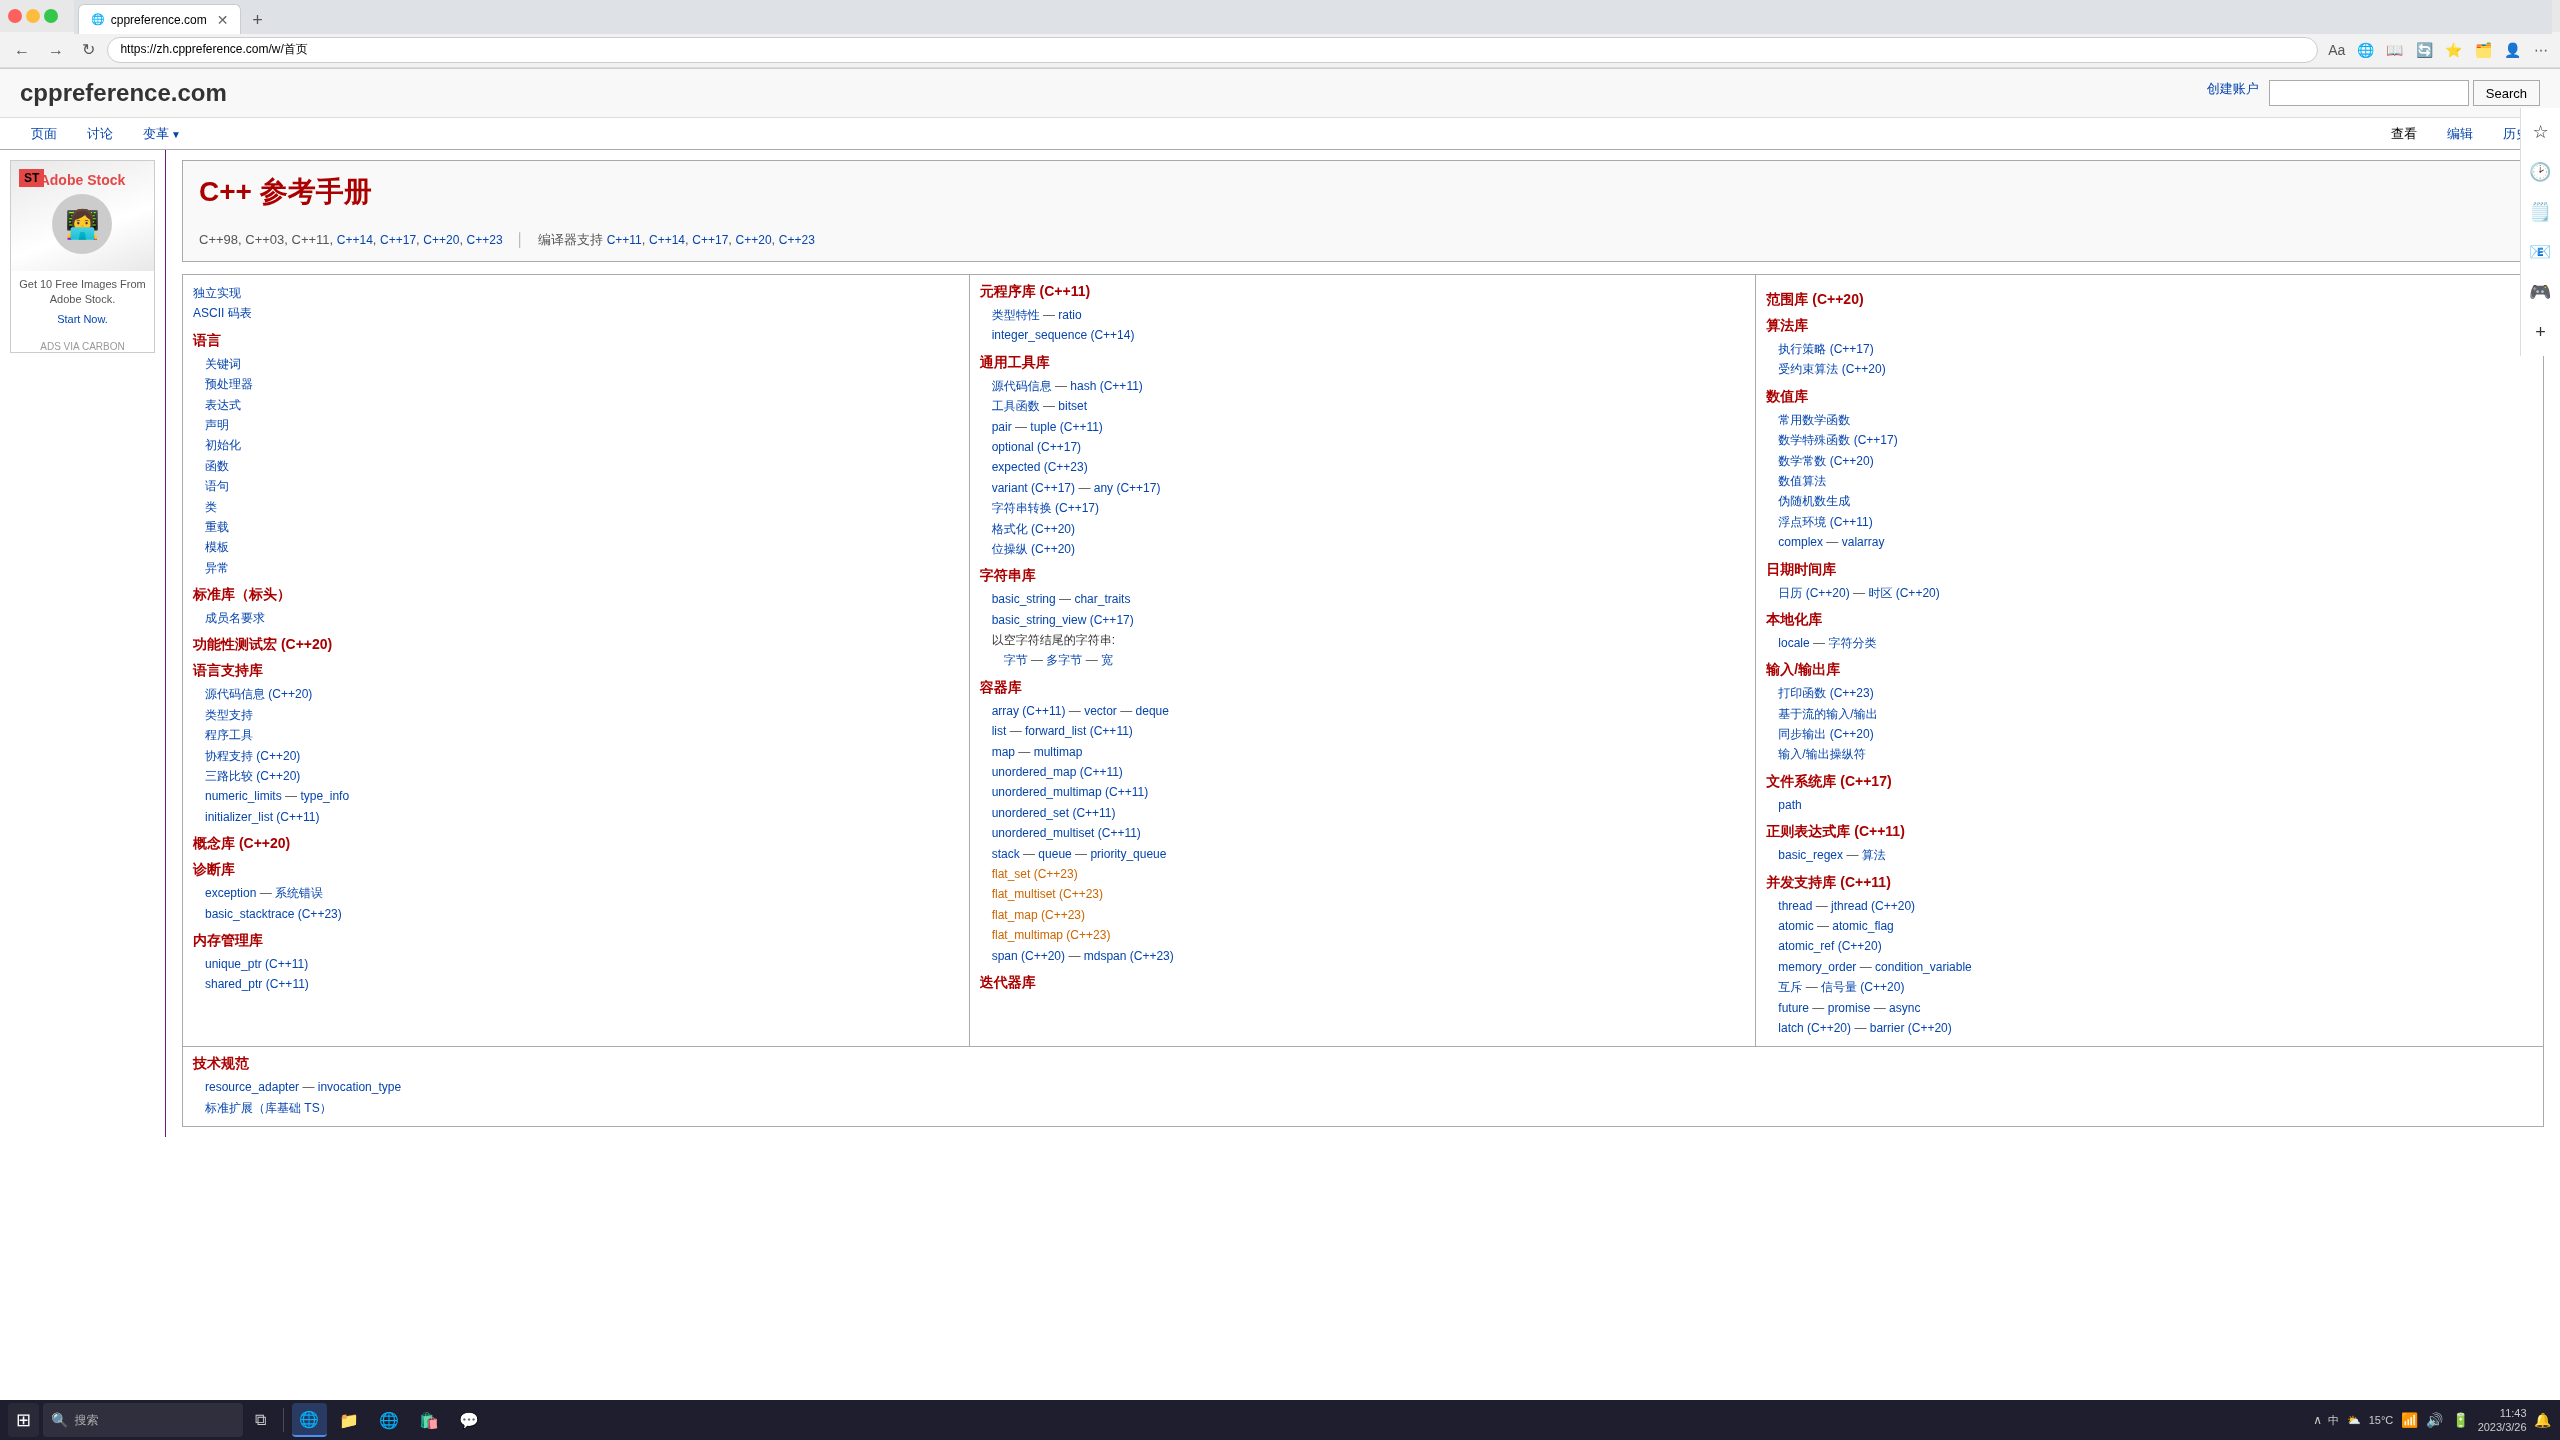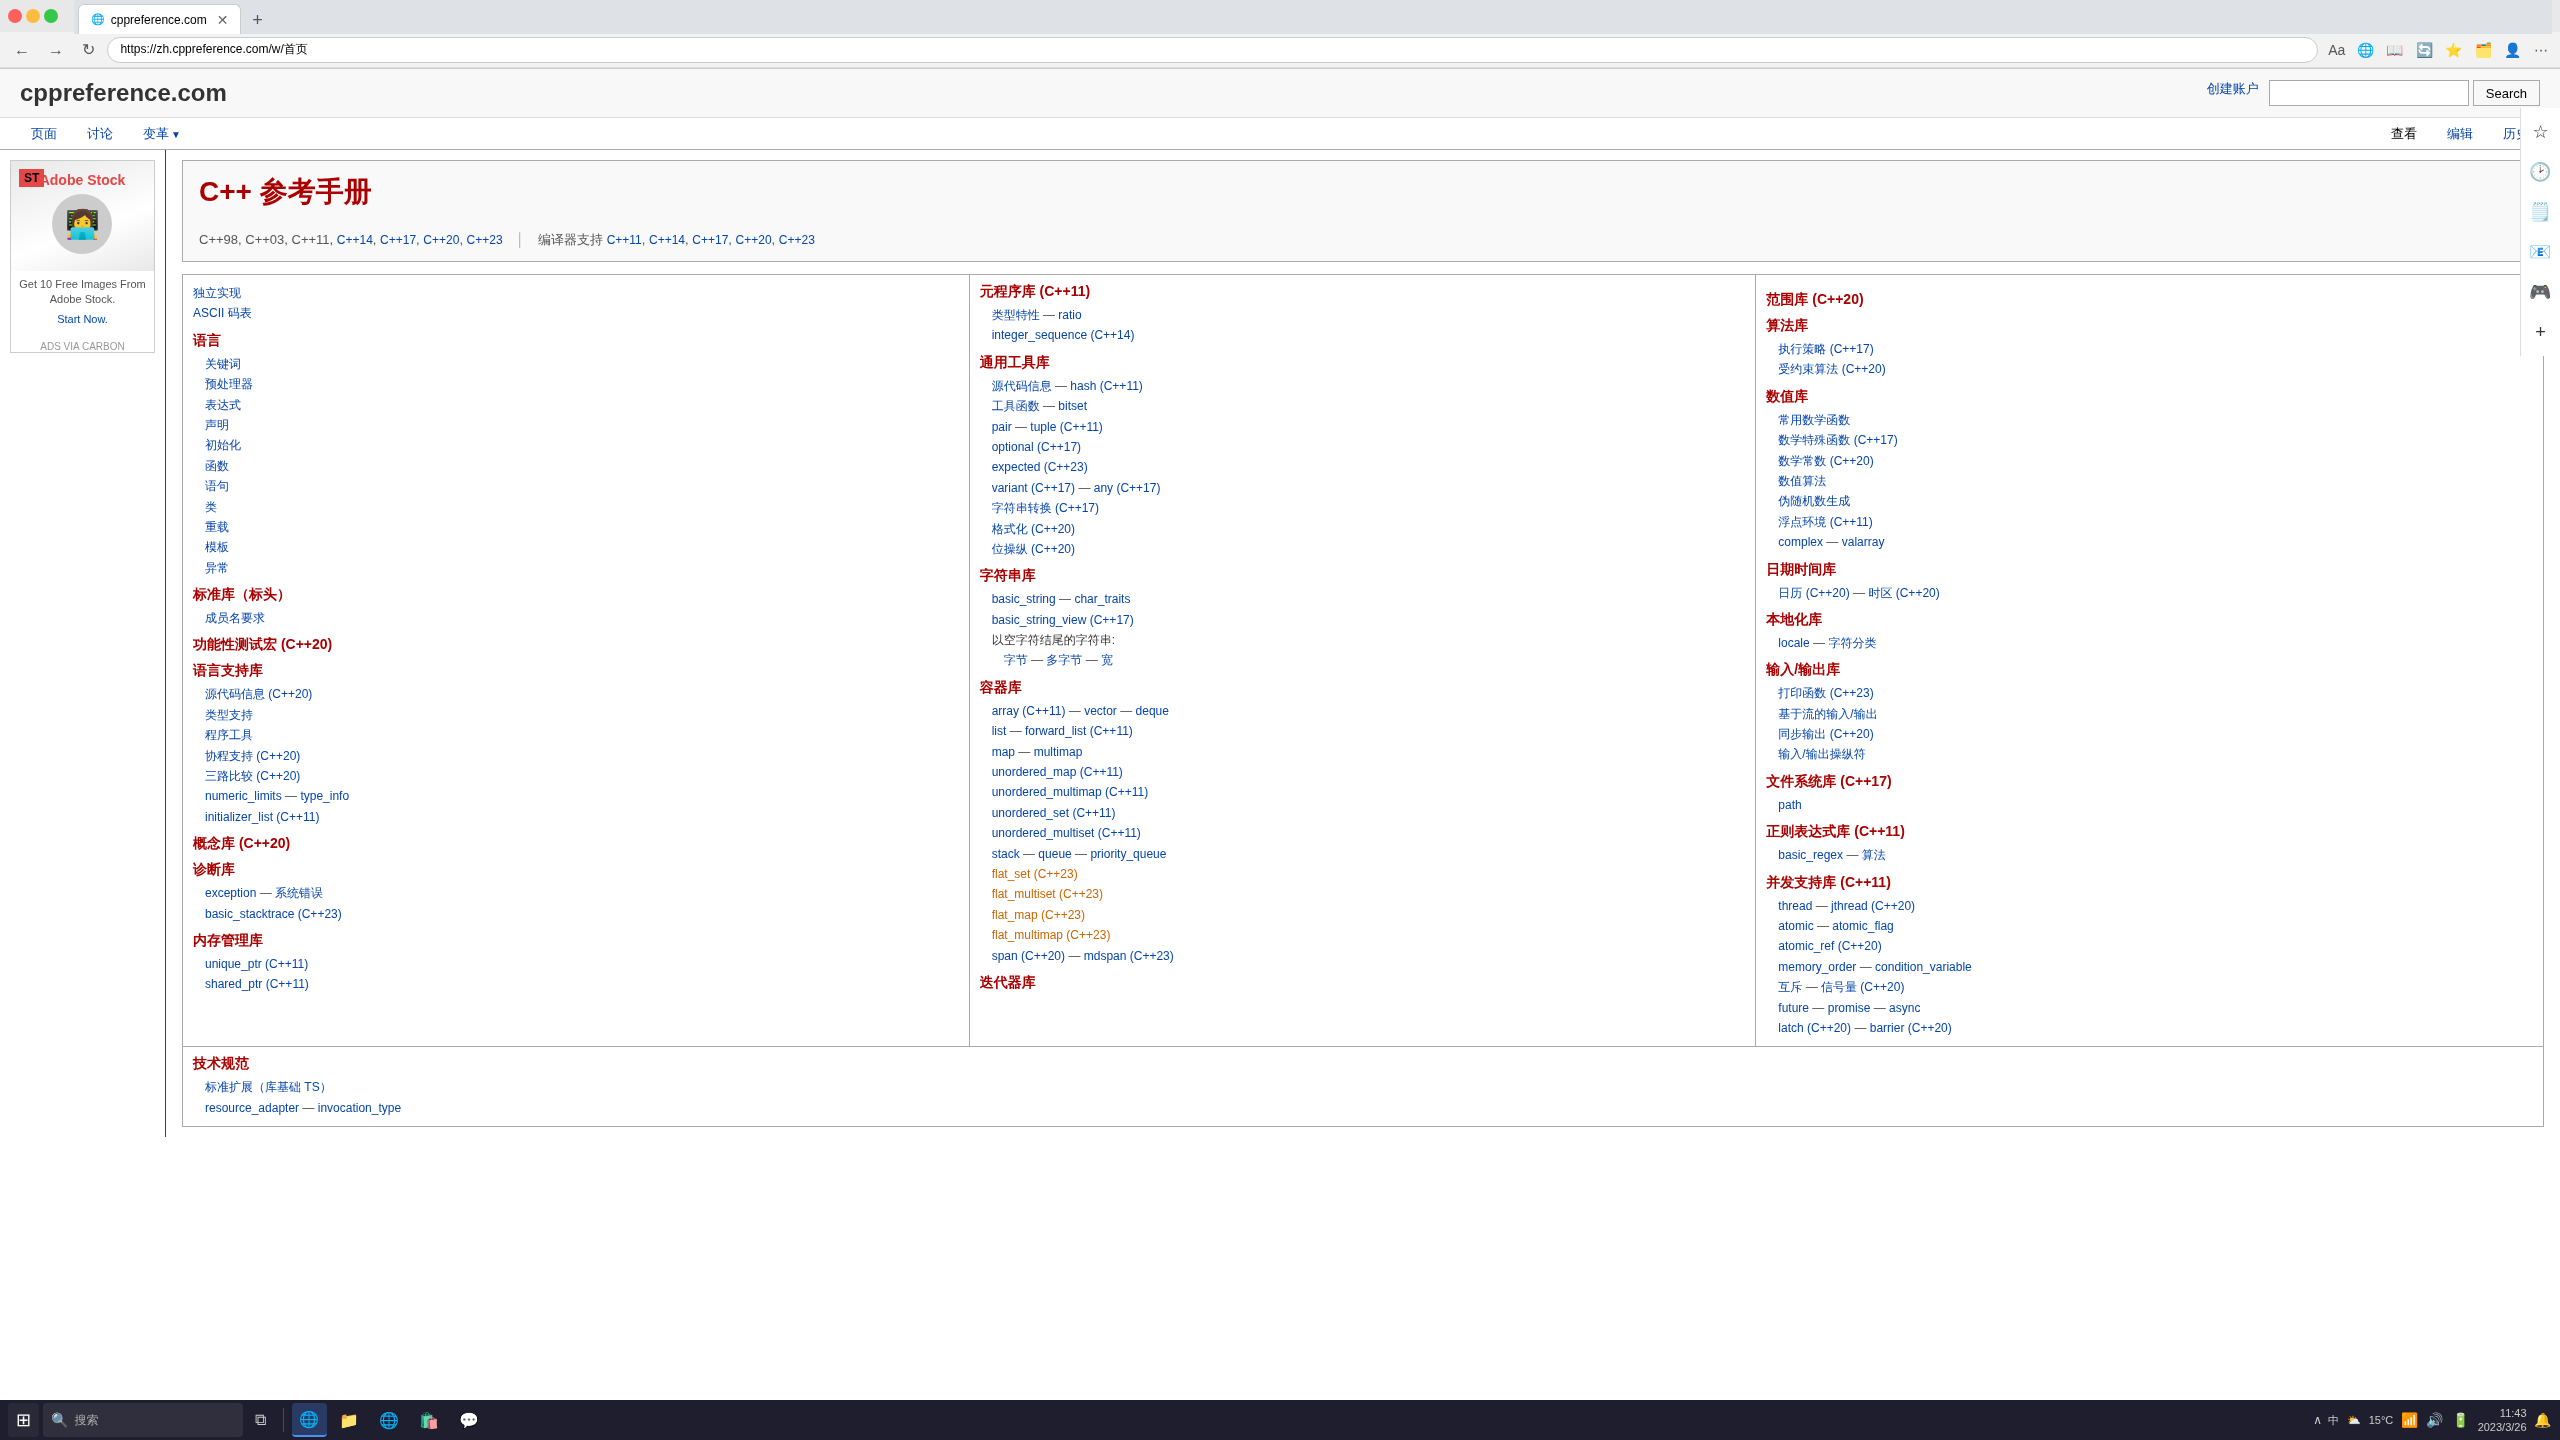--- a/index.html
+++ b/index.html
@@ -433,26 +433,26 @@
             <a class="section-item">barrier (C++20)</a>
           </div>
         </div>
       </div>
     </div>
 
     <div class="tech-spec-section">
       <div class="section-title">技术规范</div>
       <div class="indent">
         <div class="section-line">
-          <a class="section-item">标准扩展（库基础 TS）</a>
-        </div>
-        <div class="section-line">
           <a class="section-item">resource_adapter</a>
           <span class="section-sep"> — </span>
           <a class="section-item">invocation_type</a>
+        </div>
+        <div class="section-line">
+          <a class="section-item">标准扩展（库基础 TS）</a>
         </div>
       </div>
     </div>
 
   </div>
 </div>
 
 <div class="sidebar-icons">
   <div class="sidebar-icon">☆</div>
   <div class="sidebar-icon">🕑</div>

